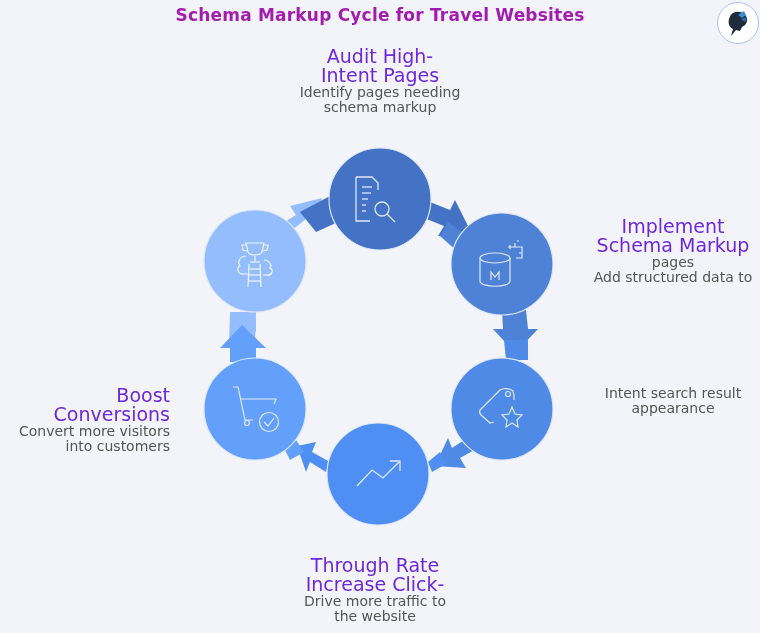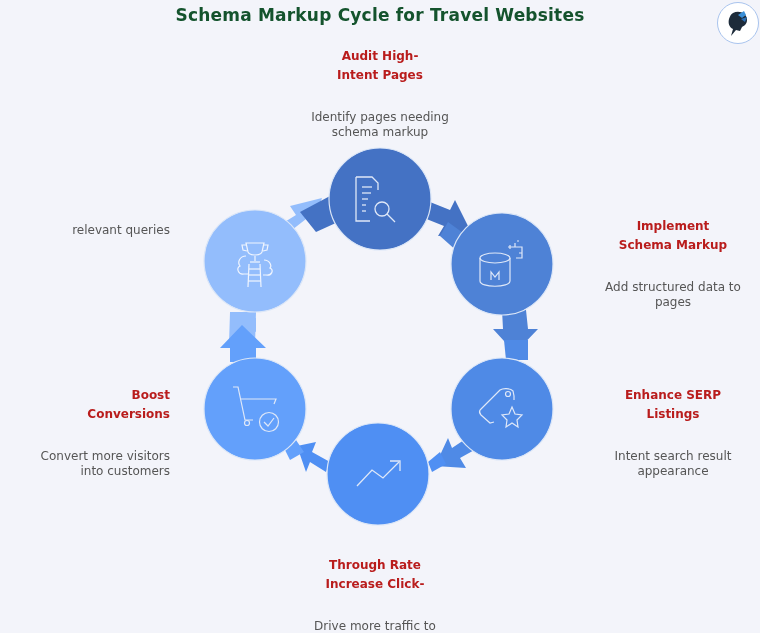--- a/index.html
+++ b/index.html
@@ -1,33 +1,33 @@
 <!DOCTYPE html>
 <html><head>
 <meta charset="utf-8">
 <style>
   * { box-sizing: border-box; margin: 0; padding: 0; }
   html, body { width: 760px; height: 633px; background: #f3f4fa; overflow: hidden; }
   body { position: relative; font-family: "DejaVu Sans", sans-serif; color: #3f3f3f; }
   .title {
     position: absolute; top: 5px; left: 0; width: 760px; text-align: center;
-    font-size: 17px; font-weight: bold; color: #14532d; letter-spacing: 0.2px;
+    font-size: 17px; font-weight: bold; color: #a21caf; letter-spacing: 0.2px;
   }
   .logo {
     position: absolute; left: 717px; top: 2px; width: 42px; height: 42px;
     border-radius: 50%; border: 1.5px solid #a9c4ee; background: #fff;
     display: flex; align-items: center; justify-content: center;
   }
   svg.diagram { position: absolute; left: 0; top: 0; }
   .label { position: absolute; }
   .label .head {
-    font-weight: bold; font-size: 12px; line-height: 19px; color: #b91c1c;
+    font-weight: normal; font-size: 19px; line-height: 19px; color: #6d28d9;
   }
   .label .desc {
-    margin-top: 25px; font-size: 12px; line-height: 14.5px; color: #555;
+    margin-top: 0; font-size: 14px; line-height: 14.5px; color: #555;
   }
   .center { text-align: center; }
   .left { text-align: center; }
   .right { text-align: right; }
 </style>
 </head>
 <body>
 
 <div class="title">Schema Markup Cycle for Travel Websites</div>
 
@@ -157,30 +157,26 @@
     <div>schema markup</div>
   </div>
 </div>
 
 <div class="label left" style="left:588px; top:217px; width:170px;">
   <div class="head">
     <div>Implement</div>
     <div>Schema Markup</div>
   </div>
   <div class="desc">
+    <div>pages</div>
     <div>Add structured data to</div>
-    <div>pages</div>
   </div>
 </div>
 
 <div class="label left" style="left:588px; top:386px; width:170px;">
-  <div class="head">
-    <div>Enhance SERP</div>
-    <div>Listings</div>
-  </div>
   <div class="desc">
     <div>Intent search result</div>
     <div>appearance</div>
   </div>
 </div>
 
 <div class="label center" style="left:275px; top:556px; width:200px;">
   <div class="head">
     <div>Through Rate</div>
     <div>Increase Click-</div>
@@ -197,15 +193,14 @@
     <div>Conversions</div>
   </div>
   <div class="desc">
     <div>Convert more visitors</div>
     <div>into customers</div>
   </div>
 </div>
 
 <div class="label right" style="left:10px; top:198px; width:160px;">
   <div class="desc">
-    <div>relevant queries</div>
   </div>
 </div>
 
 </body></html>

